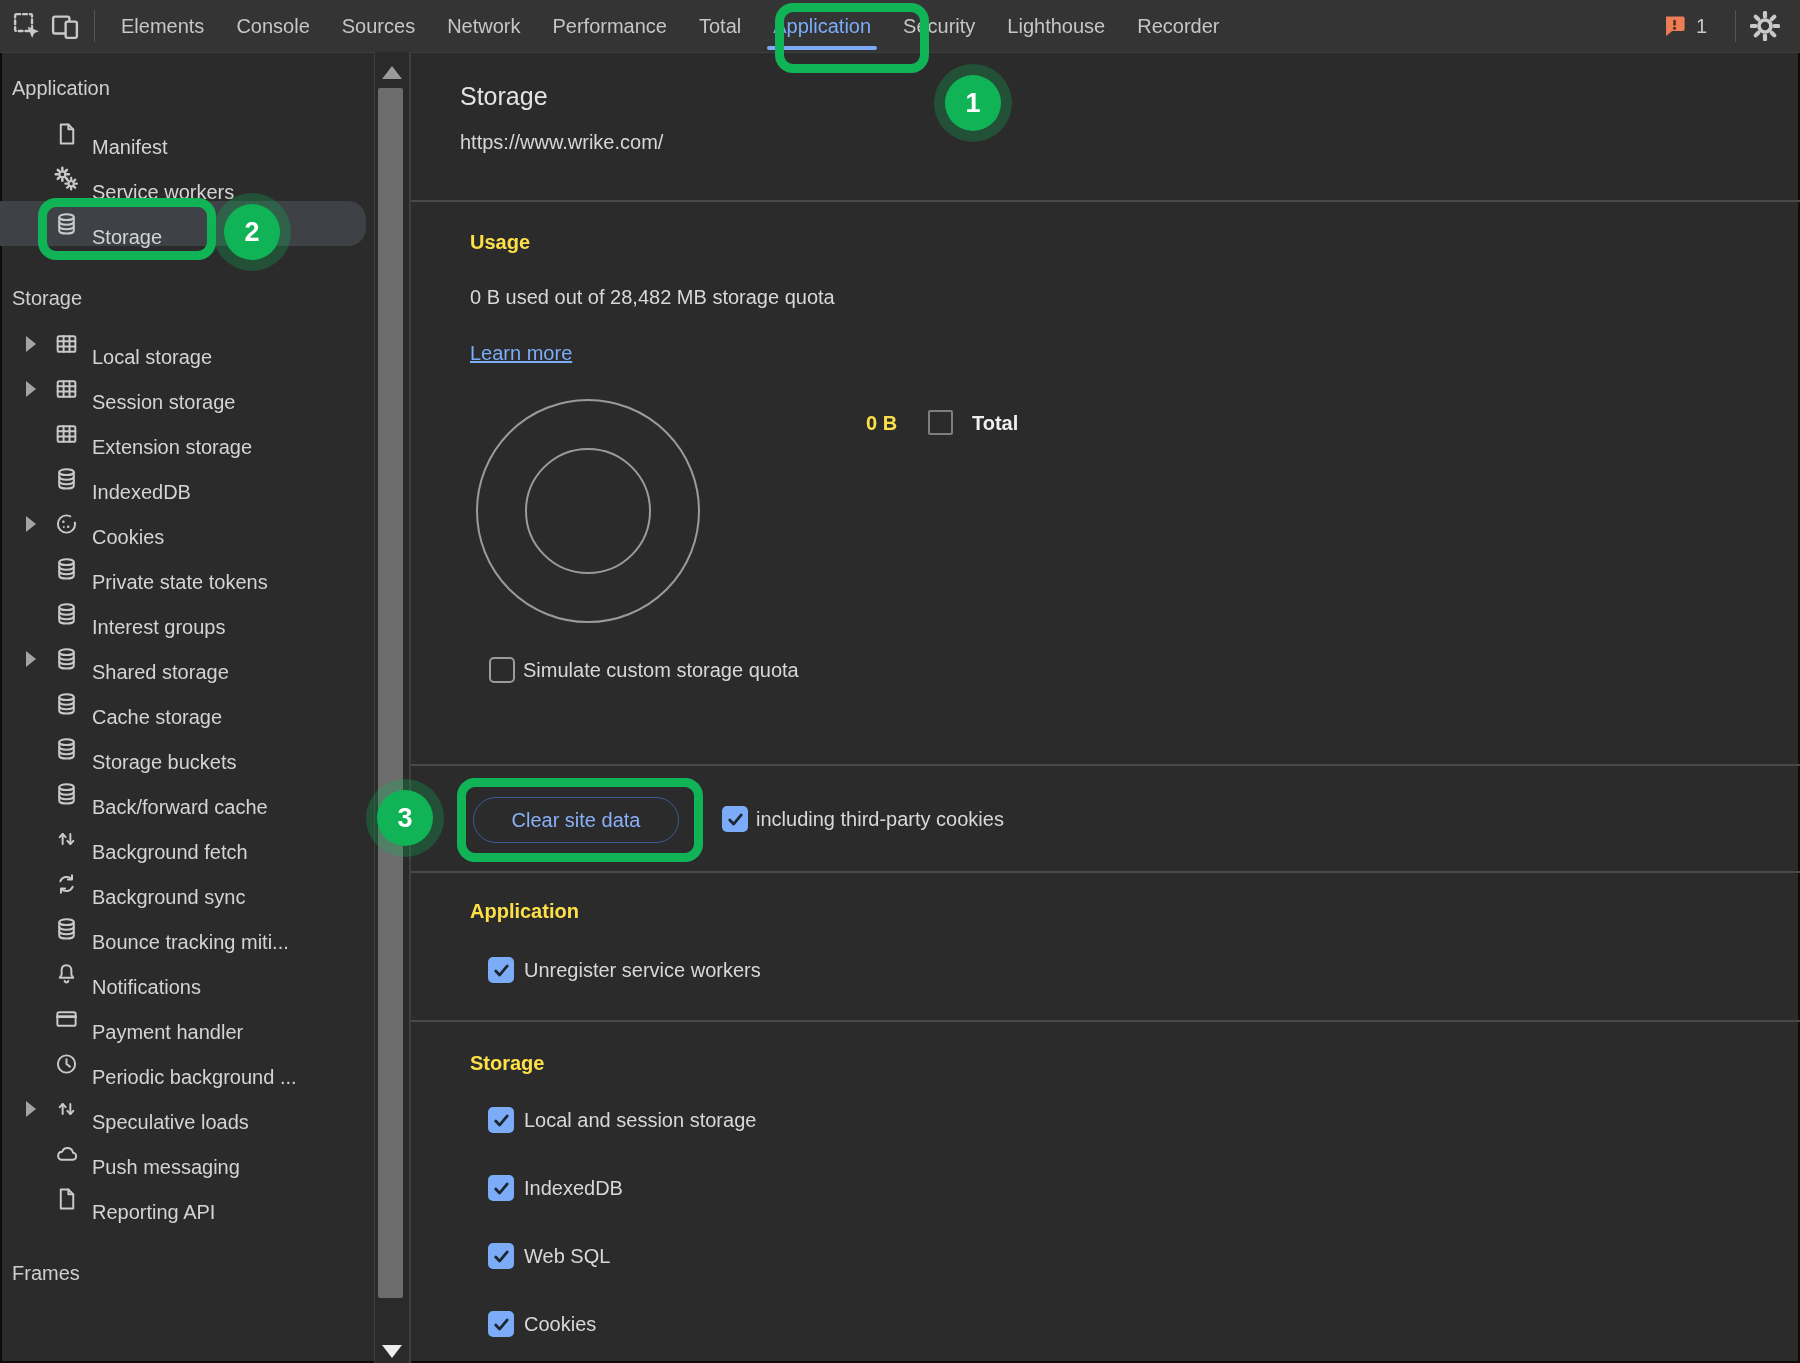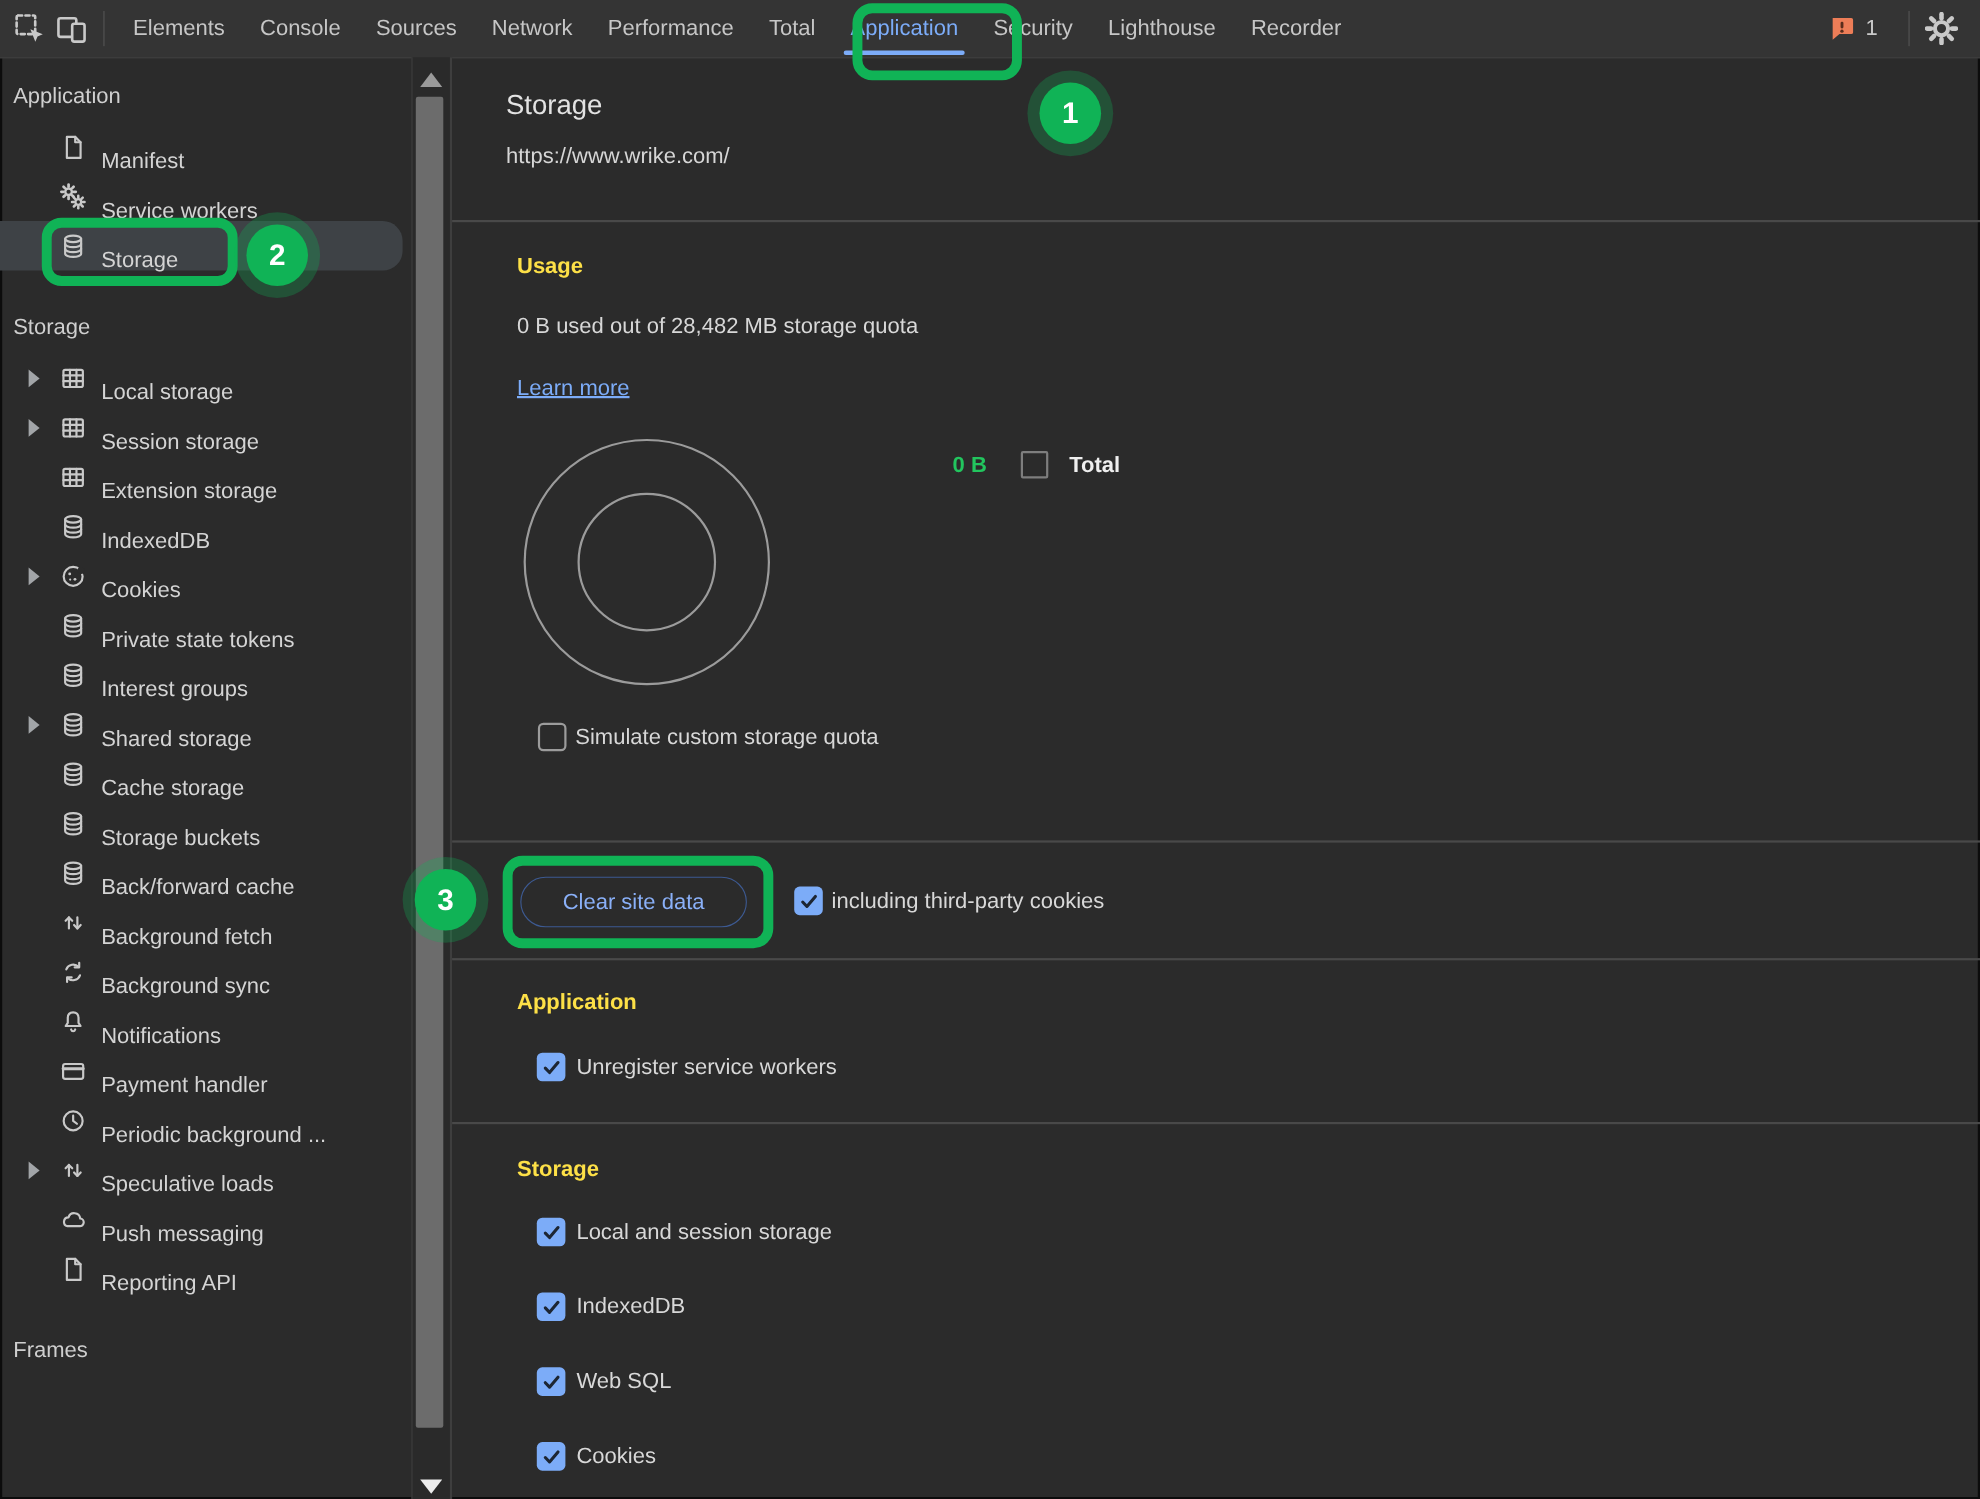--- a/index.html
+++ b/index.html
@@ -48,21 +48,21 @@
   #main{position:absolute;left:411px;top:52px;right:0;bottom:0;}
   .abs{position:absolute;}
   .h-divider{position:absolute;left:411px;right:0;height:2px;background:#494949;}
   #page-title{left:460px;top:82px;font-size:25px;font-weight:500;color:#e3e3e3;}
   #origin-url{left:460px;top:131px;font-size:20px;color:#d6d6d6;}
   .sec-heading{font-size:20px;font-weight:700;color:#fde047;}
   #usage-heading{left:470px;top:231px;}
   #usage-text{left:470px;top:286px;font-size:20px;color:#d8d8d8;}
   #learn-more{left:470px;top:342px;font-size:20px;color:var(--accent,#7cacf8);text-decoration:underline;cursor:pointer;}
   #donut{left:473px;top:396px;}
-  #legend-value{left:866px;top:410px;font-size:20px;font-weight:700;color:#22c55e;line-height:27px;}
+  #legend-value{left:866px;top:410px;font-size:20px;font-weight:700;color:#fde047;line-height:27px;}
   #legend-swatch{left:928px;top:410px;width:25px;height:25px;border:2px solid #7e7e7e;border-radius:2px;box-sizing:border-box;}
   #legend-label{left:972px;top:410px;font-size:20px;font-weight:700;color:#efefef;line-height:27px;}
   
   .cb{width:26px;height:26px;border-radius:5px;box-sizing:border-box;display:flex;align-items:center;justify-content:center;}
   .cb.checked{background:var(--accent,#7cacf8);}
   .cb.unchecked{border:2.5px solid #9c9c9c;background:transparent;}
   .cb-label{font-size:20px;color:#d8d8d8;line-height:26px;white-space:nowrap;}
   #simulate-cb{left:489px;top:657px;}
   #simulate-label{left:523px;top:657px;}
   #clear-button{left:473px;top:797px;width:206px;height:46px;border:1.6px solid #3d5a92;border-radius:23px;
@@ -357,20 +357,31 @@
             <path d="M17.3 3.6 v4 h-4"></path>
             <path d="M18 14.6 a6.5 6.5 0 0 1 -10.8 2.2"></path>
             <path d="M6.7 20.4 v-4 h4"></path>
           </svg>
         </span>
         <span class="lbl">Background sync</span>
       </div>
       <div class="sb-row">
         <span class="icn">
           <svg width="27" height="27" viewBox="-1 -1 26 26" fill="none" stroke="#c9c9c9" stroke-width="1.9" stroke-linecap="round" stroke-linejoin="round">
+            <ellipse cx="12" cy="5.4" rx="7" ry="2.8"></ellipse>
+            <path d="M5 5.4 V18.4 c0 1.55 3.1 2.8 7 2.8 s7 -1.25 7 -2.8 V5.4"></path>
+            <path d="M5 9.9 c0 1.55 3.1 2.8 7 2.8 s7 -1.25 7 -2.8"></path>
+            <path d="M5 14.2 c0 1.55 3.1 2.8 7 2.8 s7 -1.25 7 -2.8"></path>
+          </svg>
+        </span>
+        <span class="lbl">Bounce tracking miti...</span>
+      </div>
+      <div class="sb-row">
+        <span class="icn">
+          <svg width="27" height="27" viewBox="-1 -1 26 26" fill="none" stroke="#c9c9c9" stroke-width="1.9" stroke-linecap="round" stroke-linejoin="round">
             <path d="M12 3.6 c-2.95 0 -4.7 2 -4.7 4.9 v4.3 l-1.8 2.8 h13 l-1.8 -2.8 v-4.3 c0 -2.9 -1.75 -4.9 -4.7 -4.9 z"></path>
             <path d="M10.2 18.6 c0.3 1 0.95 1.6 1.8 1.6 s1.5 -0.6 1.8 -1.6"></path>
           </svg>
         </span>
         <span class="lbl">Notifications</span>
       </div>
       <div class="sb-row">
         <span class="icn">
           <svg width="27" height="27" viewBox="-1 -1 26 26" fill="none" stroke="#c9c9c9" stroke-width="1.9" stroke-linecap="round" stroke-linejoin="round">
             <rect x="3.2" y="5.5" width="17.6" height="13" rx="1.8"></rect>

